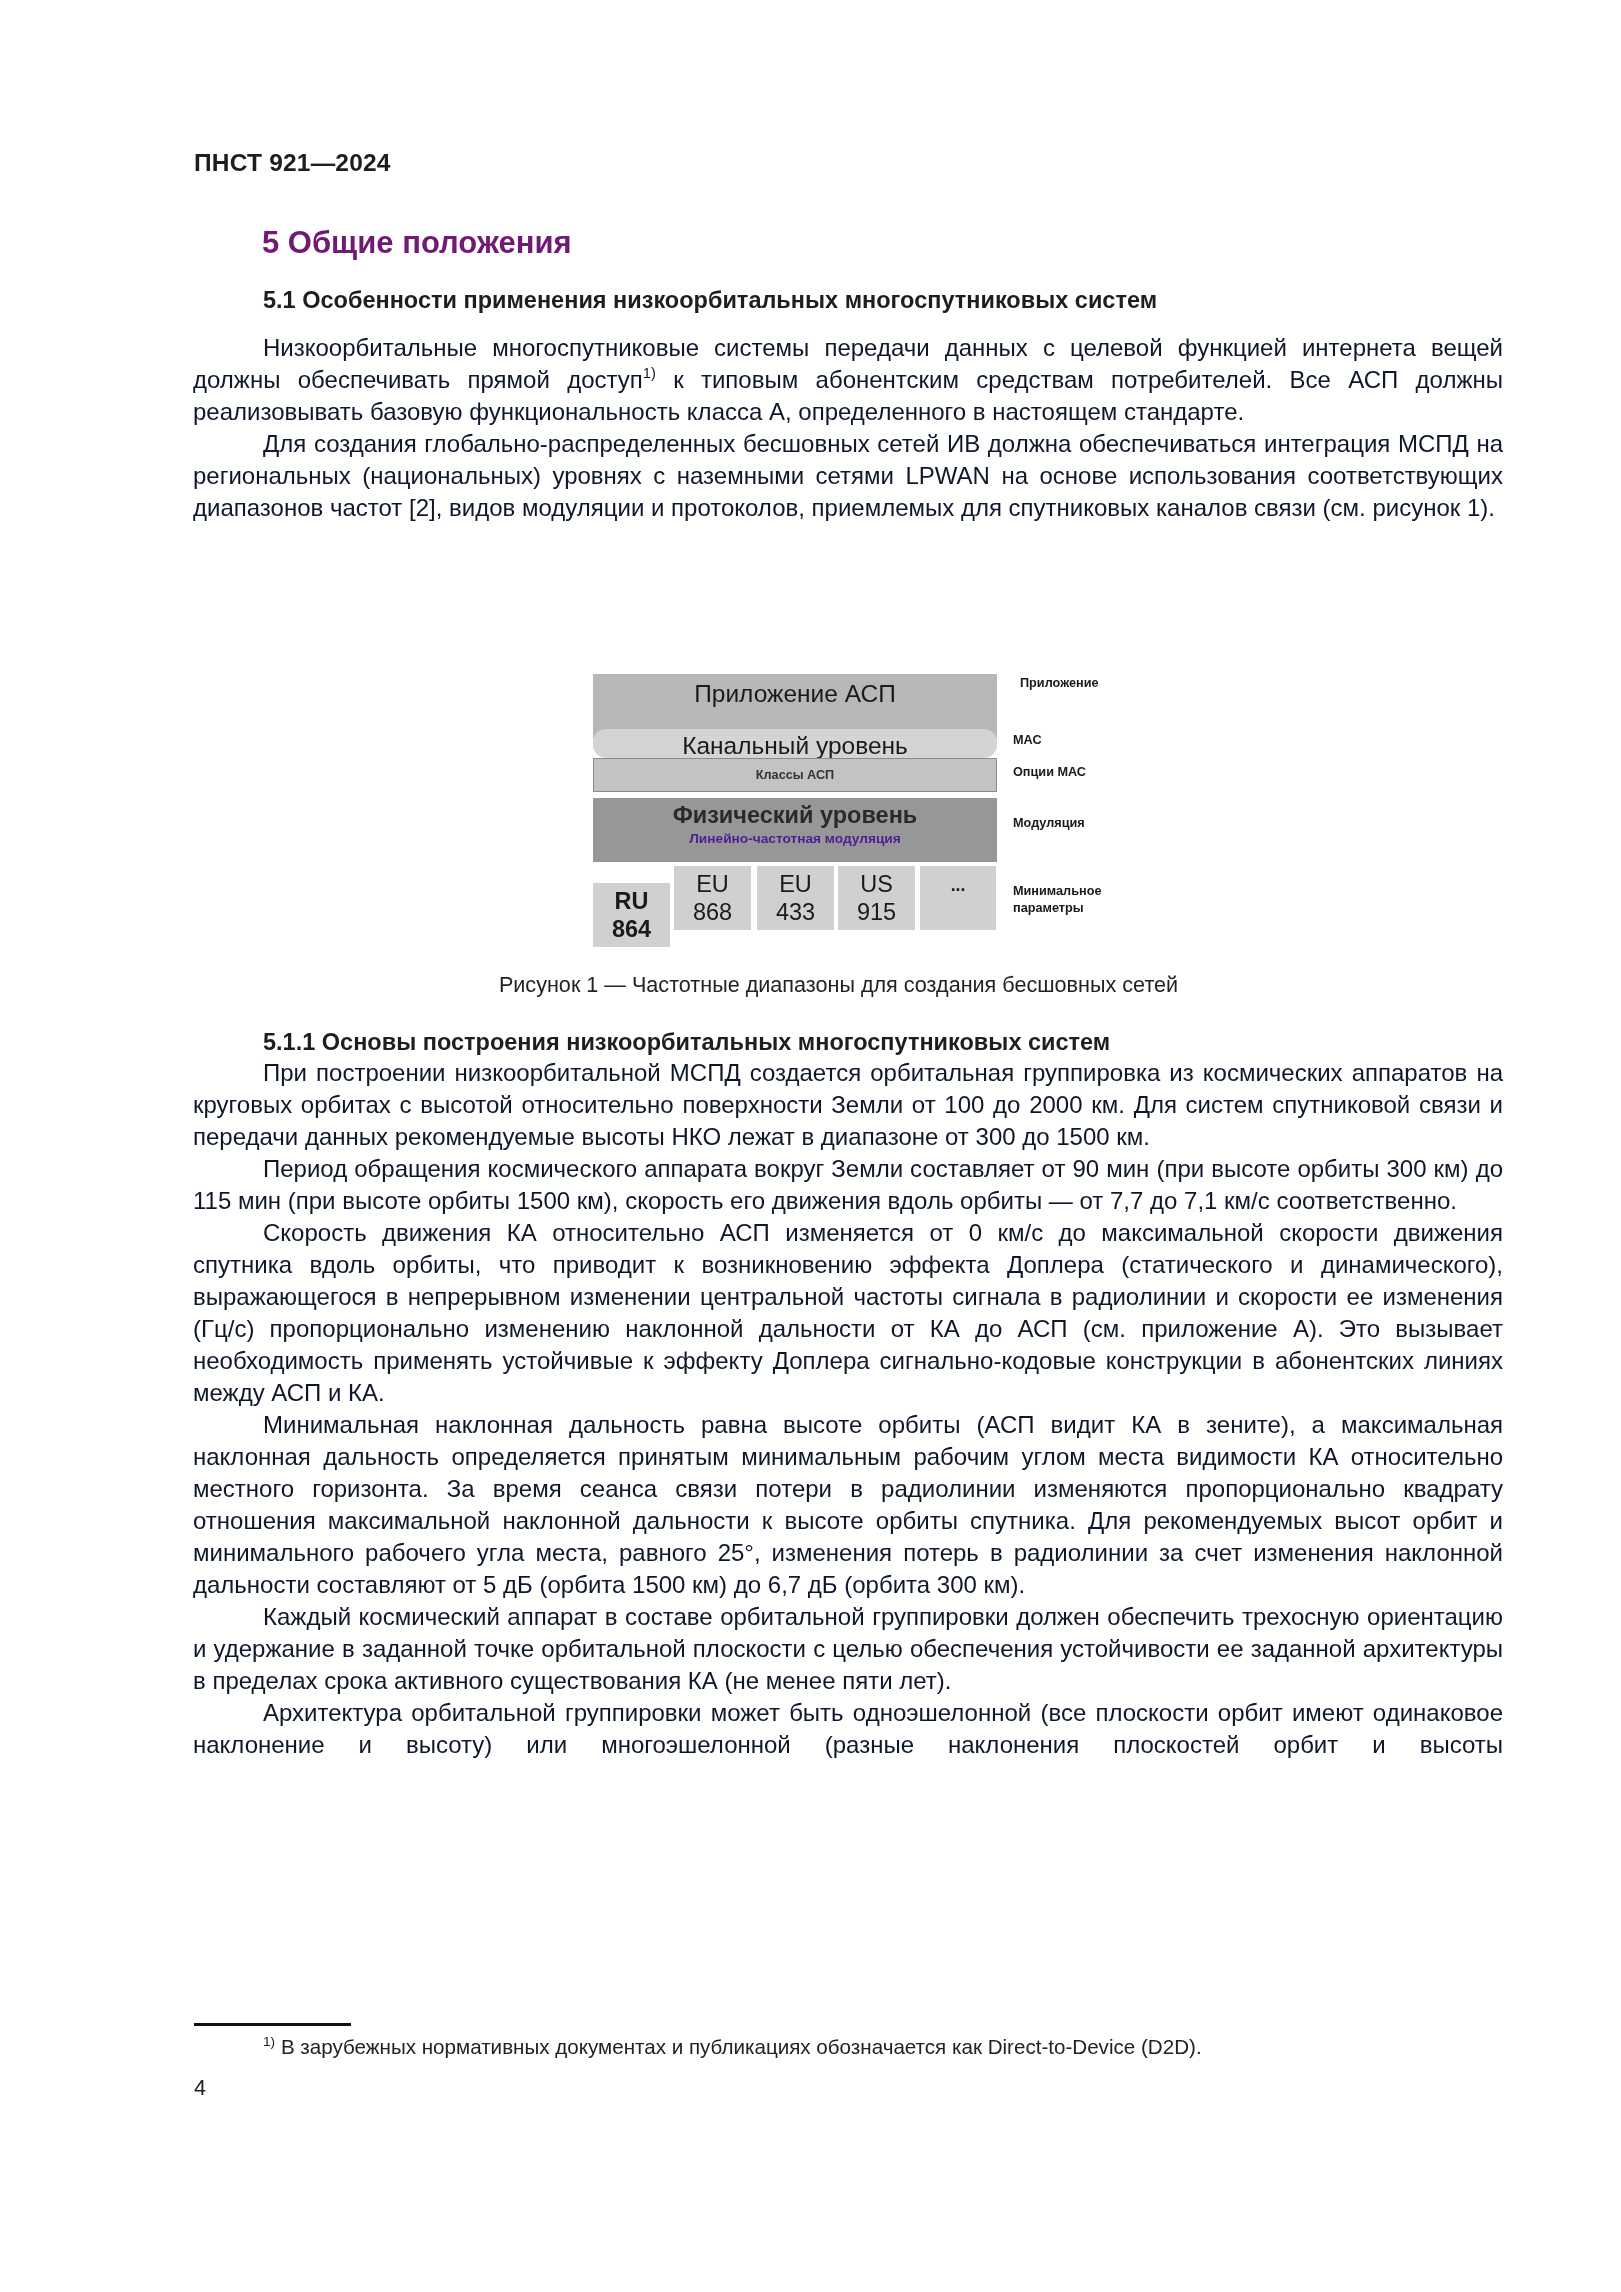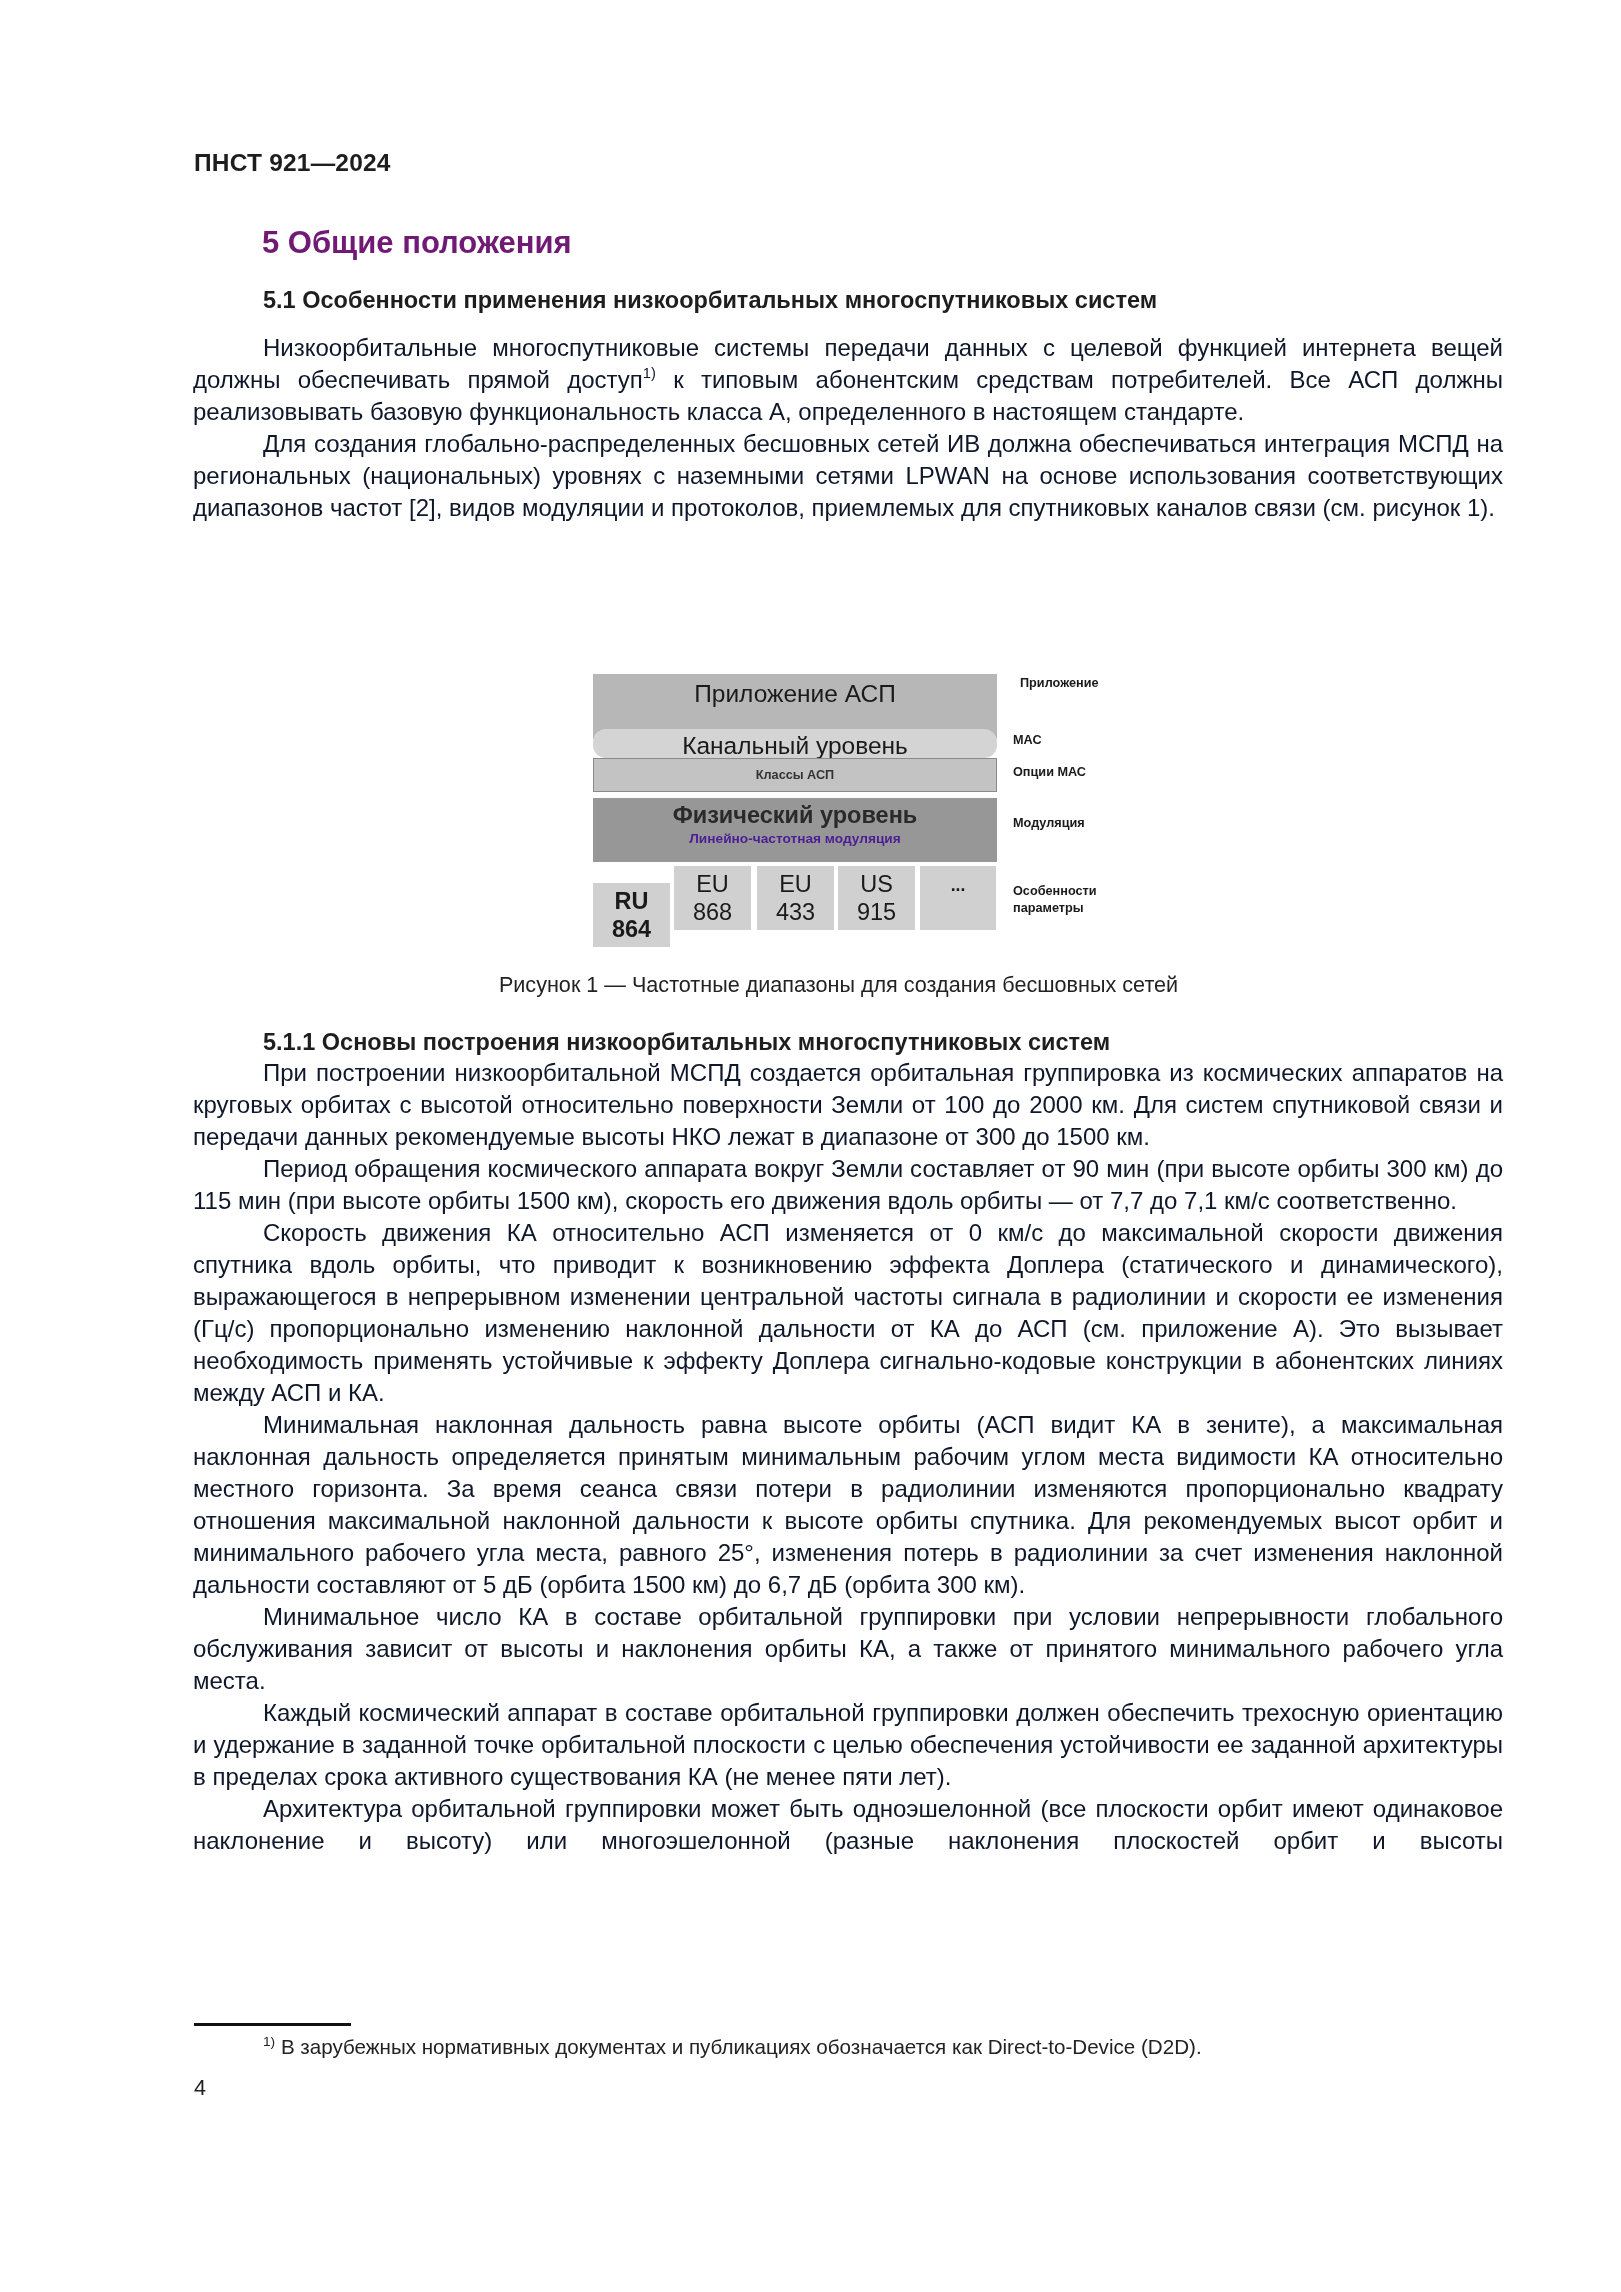--- a/index.html
+++ b/index.html
@@ -115,35 +115,34 @@
   </div>
   <div class="region r4">
     <div>...</div>
   </div>
 
   <div class="side-label sl-app">Приложение</div>
   <div class="side-label sl-mac">МАС</div>
   <div class="side-label sl-opt">Опции МАС</div>
   <div class="side-label sl-mod">Модуляция</div>
   <div class="side-label sl-reg">
-    <div>Особенности</div>
+    <div>Минимальное</div>
     <div>параметры</div>
   </div>
 </div>
 
 <div class="abs caption">Рисунок 1 — Частотные диапазоны для создания бесшовных сетей</div>
 
 <div class="abs h3">5.1.1 Основы построения низкоорбитальных многоспутниковых систем</div>
 
 <div class="abs text-block block2">
   <p>При построении низкоорбитальной МСПД создается орбитальная группировка из космических аппаратов на круговых орбитах с высотой относительно поверхности Земли от 100 до 2000 км. Для систем спутниковой связи и передачи данных рекомендуемые высоты НКО лежат в диапазоне от 300 до 1500 км.</p>
   <p>Период обращения космического аппарата вокруг Земли составляет от 90 мин (при высоте орбиты 300 км) до 115 мин (при высоте орбиты 1500 км), скорость его движения вдоль орбиты — от 7,7 до 7,1 км/с соответственно.</p>
   <p>Скорость движения КА относительно АСП изменяется от 0 км/с до максимальной скорости движения спутника вдоль орбиты, что приводит к возникновению эффекта Доплера (статического и динамического), выражающегося в непрерывном изменении центральной частоты сигнала в радиолинии и скорости ее изменения (Гц/с) пропорционально изменению наклонной дальности от КА до АСП (см. приложение А). Это вызывает необходимость применять устойчивые к эффекту Доплера сигнально-кодовые конструкции в абонентских линиях между АСП и КА.</p>
   <p>Минимальная наклонная дальность равна высоте орбиты (АСП видит КА в зените), а максимальная наклонная дальность определяется принятым минимальным рабочим углом места видимости КА относительно местного горизонта. За время сеанса связи потери в радиолинии изменяются пропорционально квадрату отношения максимальной наклонной дальности к высоте орбиты спутника. Для рекомендуемых высот орбит и минимального рабочего угла места, равного 25°, изменения потерь в радиолинии за счет изменения наклонной дальности составляют от 5 дБ (орбита 1500 км) до 6,7 дБ (орбита 300 км).</p>
-  <p>Минимальное число КА в составе орбитальной группировки при условии непрерывности глобального обслуживания зависит от высоты и наклонения орбиты КА, а также от принятого минимального рабочего угла места.</p>
   <p>Каждый космический аппарат в составе орбитальной группировки должен обеспечить трехосную ориентацию и удержание в заданной точке орбитальной плоскости с целью обеспечения устойчивости ее заданной архитектуры в пределах срока активного существования КА (не менее пяти лет).</p>
   <p style="text-align-last: justify;">Архитектура орбитальной группировки может быть одноэшелонной (все плоскости орбит имеют одинаковое наклонение и высоту) или многоэшелонной (разные наклонения плоскостей орбит и высоты</p>
 </div>
 
 <div class="abs footnote-rule"></div>
 <div class="abs footnote"><sup>1)</sup><span> В зарубежных нормативных документах и публикациях обозначается как Direct-to-Device (D2D).</span></div>
 
 <div class="abs page-num">4</div>
 
 

